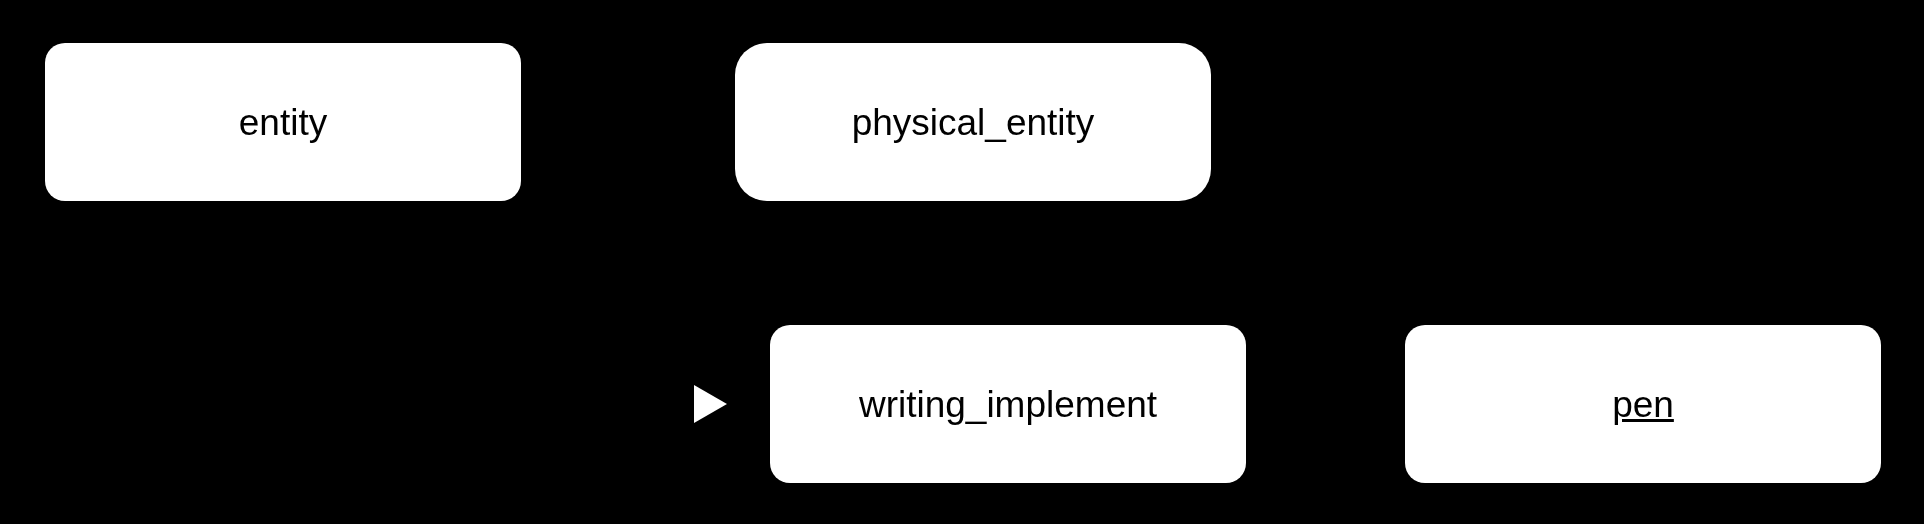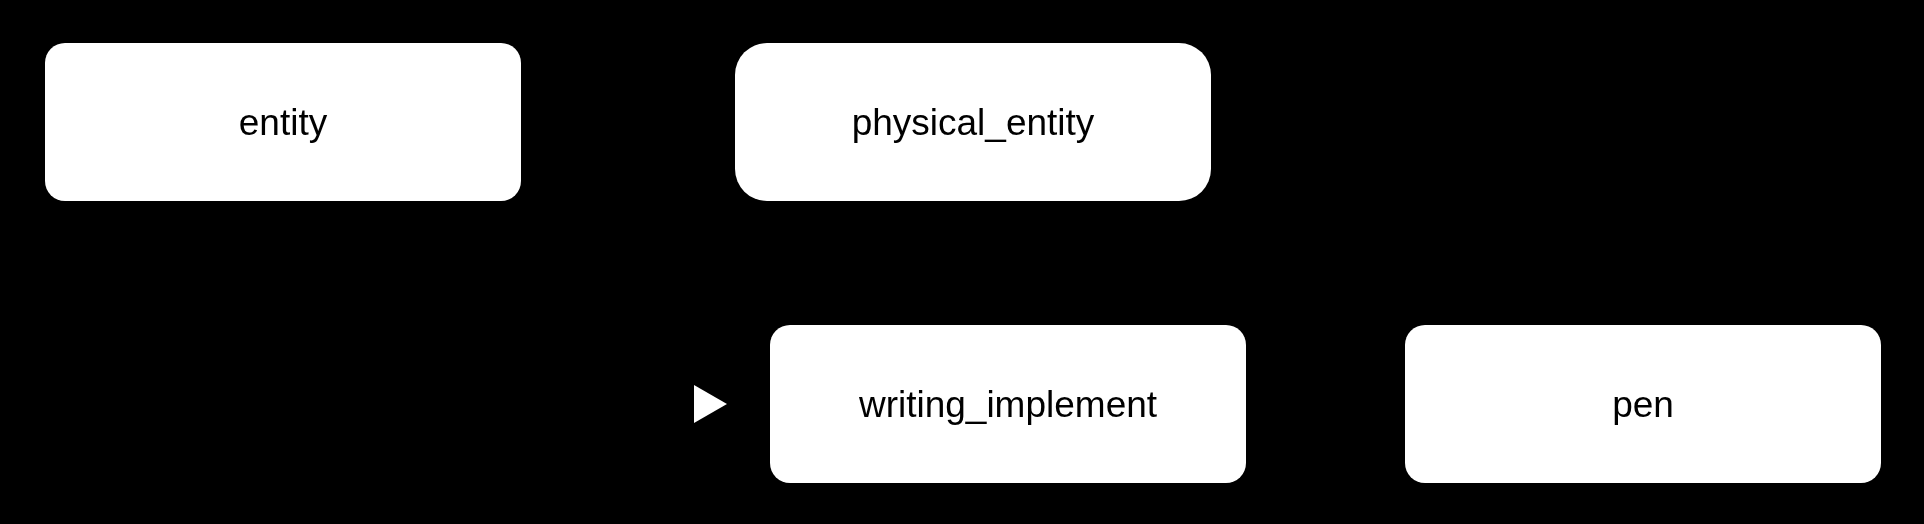--- a/index.html
+++ b/index.html
@@ -59,17 +59,17 @@
     <span class="node-label">physical_entity</span>
   </div>
 
 
   <div class="edge-arrow right" style="left:694px; top:385px;"></div>
 
   <div class="node" style="left:735px; top:325px; width:476px; height:158px;margin-left:35px;">
     <span class="node-label">writing_implement</span>
   </div>
 
-  <div class="node" style="left:1405px; top:325px; width:476px; height:158px;">
+  <div class="node" style="left:1405px; top:325px; width:476px; height:158px;text-decoration:underline;">
     <span class="node-label">pen</span>
   </div>
 
 </div>
 
 </body></html>

